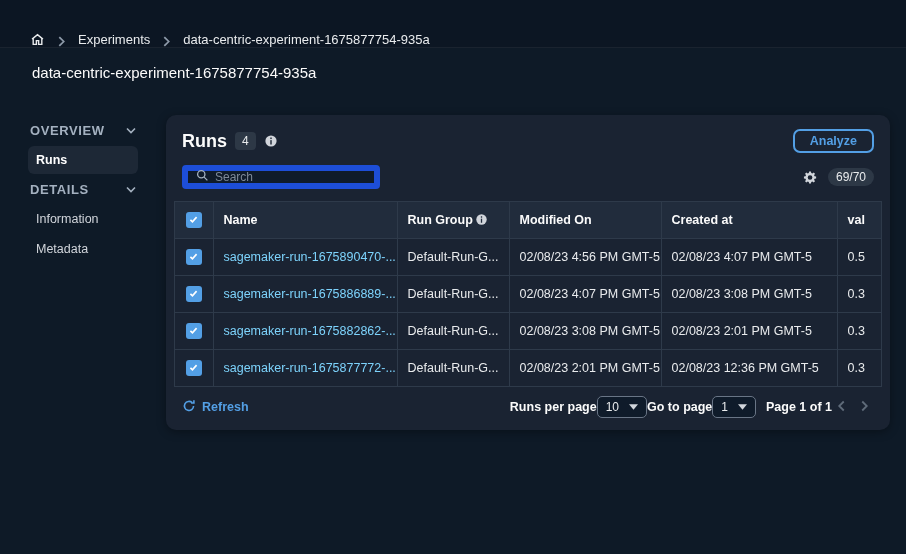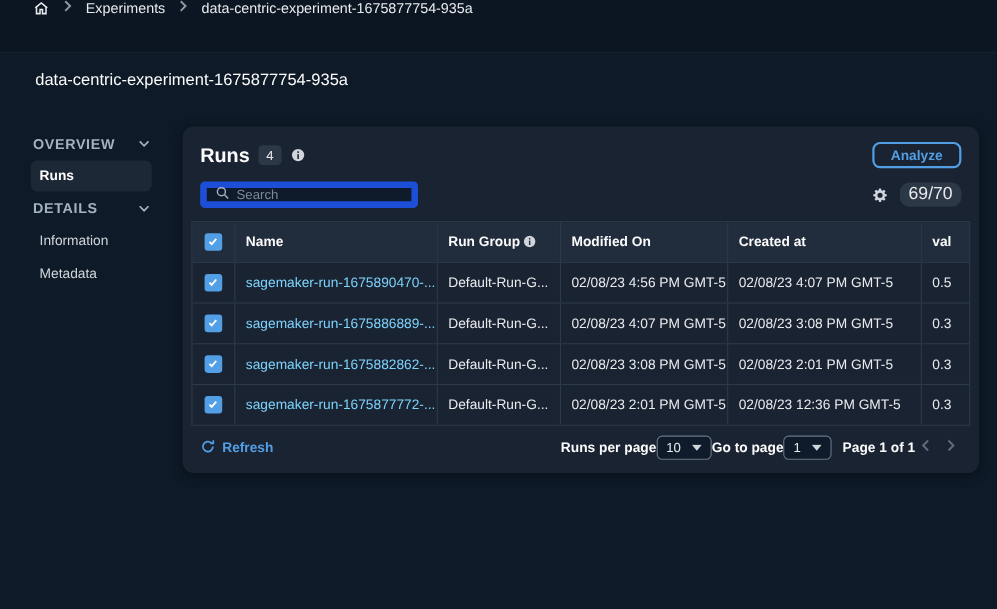--- a/index.html
+++ b/index.html
@@ -6,21 +6,21 @@
   html, body { width: 906px; height: 554px; overflow: hidden; }
   body {
     background: #0e1a27;
     font-family: "Liberation Sans", "DejaVu Sans", sans-serif;
     color: #e9ebed;
     font-size: 13px;
   }
   .topbar {
     height: 48px;
     display: flex;
-    align-items: flex-start;
+    align-items: flex-end;
     gap: 12px;
     padding: 0 30px;
     background: #0c1623;
     border-bottom: 1px solid rgba(255,255,255,0.06);
   }
   .crumb-link { color: #e9ebed; font-size: 13px; cursor: pointer; }
   .crumb-current { color: #e9ebed; font-size: 13px; }
   .crumb-sep svg { display: block; }
   .home-icon svg { display: block; }
 
@@ -93,21 +93,21 @@
   }
   .search-box input {
     background: transparent; border: none; outline: none;
     color: #e9ebed; font-size: 12px; width: 100%;
     font-family: "Liberation Sans", "DejaVu Sans", sans-serif;
   }
   .search-box input::placeholder { color: #7d8998; }
   .toolbar-right { display: flex; align-items: center; gap: 10px; }
   .gear-icon { cursor: pointer; display: inline-flex; }
   .counter-badge {
-    background: #2d3846; color: #e9ebed; font-size: 16px;
+    background: #2d3846; color: #e9ebed; font-size: 12px;
     border-radius: 9px; padding: 2px 8px;
   }
 
   
   .table-wrap {
     margin: 0 8px;
     border: 1px solid #2e3a4a;
     overflow: hidden;
   }
   table { border-collapse: collapse; table-layout: fixed; width: 722px; }

